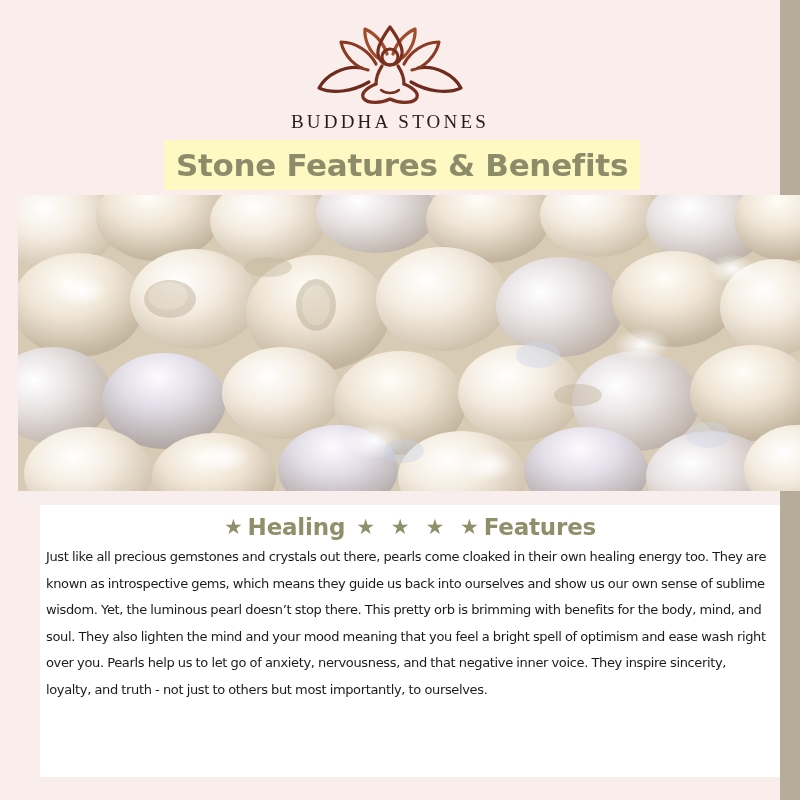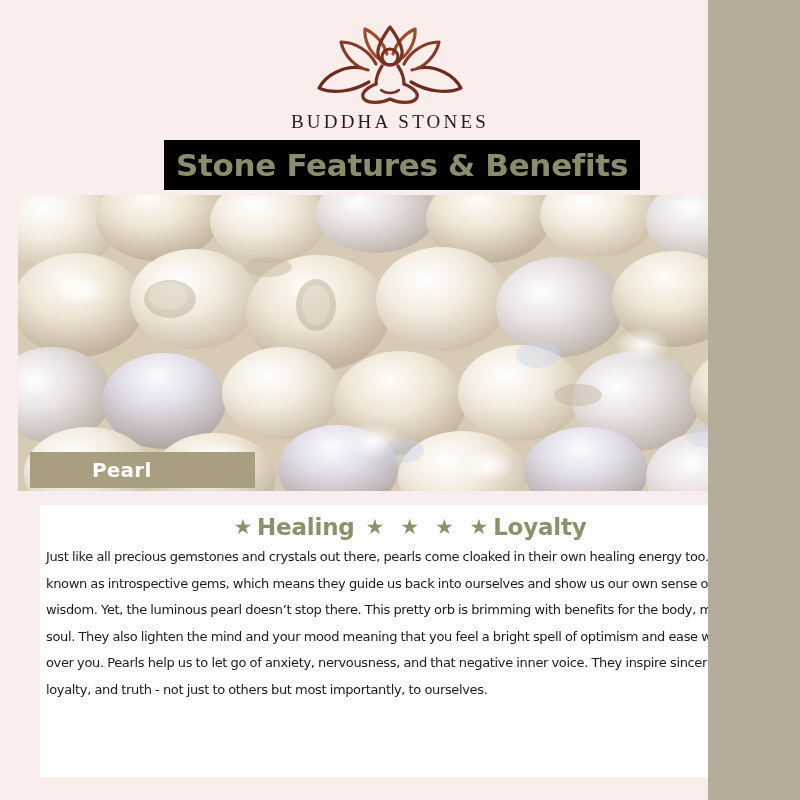--- a/index.html
+++ b/index.html
@@ -9,21 +9,21 @@
   body {
     width: 800px;
     height: 800px;
     overflow: hidden;
     font-family: "Liberation Sans", sans-serif;
     background: #b5ad99;
   }
 
   .poster {
     position: relative;
-    width: 708px;
+    width: 800px;
     height: 800px;
     background: #b5ad99;
     overflow: hidden;
   }
 
   
   .frame-tr {
     position: absolute;
     top: 0;
     right: 0;
@@ -89,21 +89,21 @@
     line-height: 1;
   }
 
   
   .title-band {
     position: absolute;
     left: 164px;
     top: 140px;
     width: 476px;
     height: 50px;
-    background: #000000;
+    background: #fef9c3;
     display: flex;
     align-items: center;
     justify-content: center;
     z-index: 5;
   }
   .title-band .title-text {
     font-family: "DejaVu Sans", sans-serif;
     font-weight: bold;
     font-size: 31px;
     letter-spacing: -0.3px;
@@ -341,44 +341,41 @@
         <ellipse cx="714" cy="74" rx="24" ry="15" fill="url(#hl)"></ellipse>
         <ellipse cx="470" cy="270" rx="26" ry="16" fill="url(#hl)"></ellipse>
         <ellipse cx="206" cy="262" rx="26" ry="15" fill="url(#hl)"></ellipse>
         <ellipse cx="520" cy="160" rx="22" ry="13" fill="#cfd6ea" opacity="0.45"></ellipse>
         <ellipse cx="386" cy="256" rx="20" ry="12" fill="#c9d2e8" opacity="0.4"></ellipse>
         <ellipse cx="690" cy="240" rx="22" ry="13" fill="#cfd6ea" opacity="0.4"></ellipse>
       </g>
     </svg>
   </div>
 
-  <div class="stone-band">
-    <span class="stone-name">Pearl</span>
-  </div>
 
   <div class="sep-strip"></div>
 
   <div class="content-panel">
     <div class="benefits">
       <span class="benefit">
         <span class="star">★</span>
         <span>Healing</span>
       </span>
       <span class="benefit">
         <span class="star">★</span>
       </span>
       <span class="benefit">
         <span class="star">★</span>
       </span>
       <span class="benefit">
         <span class="star">★</span>
       </span>
       <span class="benefit">
         <span class="star">★</span>
-        <span>Loyalty</span>
+        <span>Features</span>
       </span>
     </div>
 
     <p class="body-copy">Just like all precious gemstones and crystals out there, pearls come cloaked in their own healing energy too. They are known as introspective gems, which means they guide us back into ourselves and show us our own sense of sublime wisdom. Yet, the luminous pearl doesn’t stop there. This pretty orb is brimming with benefits for the body, mind, and soul. They also lighten the mind and your mood meaning that you feel a bright spell of optimism and ease wash right over you. Pearls help us to let go of anxiety, nervousness, and that negative inner voice. They inspire sincerity, loyalty, and truth - not just to others but most importantly, to ourselves.</p>
   </div>
 
   <div class="bottom-strip"></div>
 
 </div>
 

